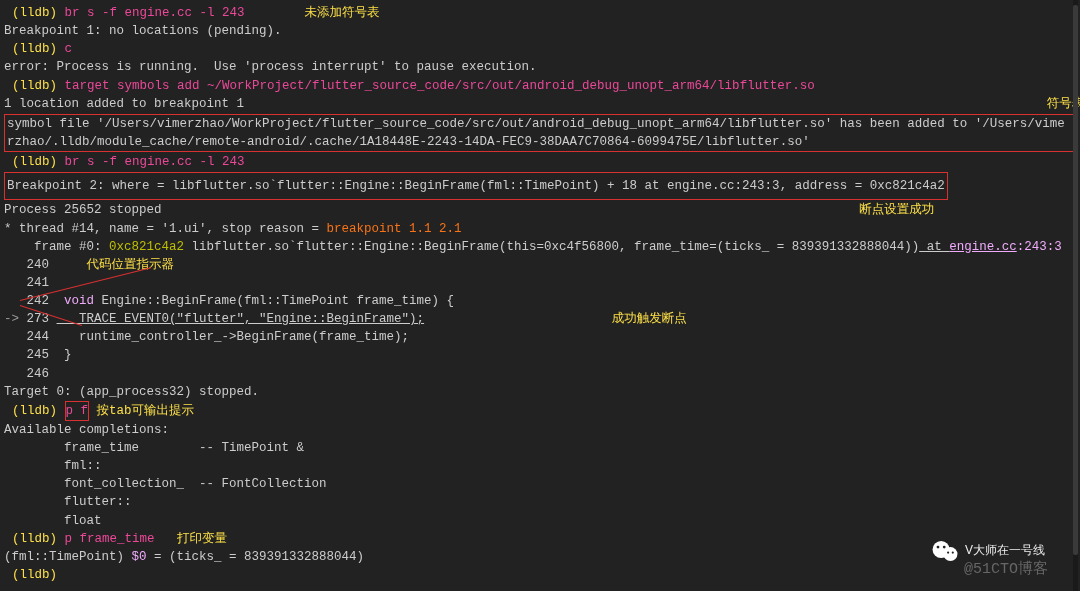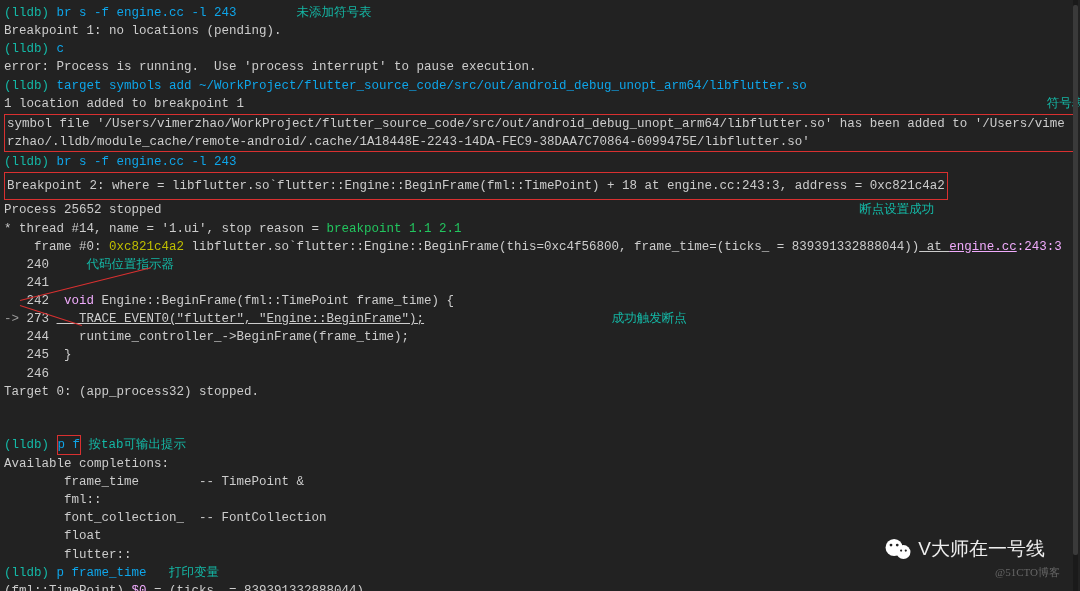--- a/index.html
+++ b/index.html
@@ -16,35 +16,34 @@
       padding: 4px;
       width: 1080px;
       height: 591px;
       overflow: hidden;
       position: relative;
     }
     .line {
       white-space: pre;
       position: relative;
     }
-    .prompt { color: #14b8a6; }
-    .cmd { color: #0ea5e9; }
+    .prompt { color: #fde047; margin-left: 8px; }
+    .cmd { color: #ec4899; }
     .yellow { color: #bfbf00; }
     .cyan { color: #f0abfc; }
     .red-ann {
-      color: #14b8a6;
+      color: #fde047;
       font-weight: normal;
     }
-    .orange { color: #22c55e; }
+    .orange { color: #f97316; }
     .underline { text-decoration: underline; }
     .box-red {
       border: 1px solid #d93030;
       display: inline-block;
       box-sizing: border-box;
-      margin-top: 34px;
     }
     .box-wide {
       display: block;
       border: 1px solid #d93030;
       padding: 0 2px;
       margin: 1px 0;
     }
     .scrollbar {
       position: absolute;
       right: 2px;
@@ -61,39 +60,39 @@
       height: 550px;
       background: #3a3a3a;
       border-radius: 2px;
     }
     .watermark {
       position: absolute;
       right: 35px;
       bottom: 28px;
       color: #eee;
       font-family: "Arial", sans-serif;
-      font-size: 19px;
+      font-size: 12px;
       display: flex;
       align-items: center;
       gap: 6px;
     }
     .wechat-icon {
       width: 28px;
       height: 24px;
       display: inline-block;
       position: relative;
     }
     .wechat-icon svg { filter: none; }
     .sub-watermark {
       position: absolute;
-      right: 20px;
+      right: 32px;
       bottom: 10px;
       color: #666;
-      font-family: Liberation Serif, serif;
-      font-size: 11px;
+      font-family: Liberation Mono, monospace;
+      font-size: 15px;
     }
     .arrow-marker { color: #999; }
     .red-line {
       position: absolute;
       height: 1px;
       background: #d93030;
       transform-origin: left center;
     }
   </style>
 </head>
@@ -124,22 +123,22 @@
   <div class="line"><span class="arrow-marker">-&gt; </span><span>273 </span><span class="underline">   TRACE_EVENT0("flutter", "Engine::BeginFrame");</span>                         <span class="red-ann">成功触发断点</span></div>
   <div class="line">   244    runtime_controller_-&gt;BeginFrame(frame_time);</div>
   <div class="line">   245  }</div>
   <div class="line">   246 </div>
   <div class="line">Target 0: (app_process32) stopped.</div>
   <div class="line"><span class="prompt">(lldb) </span><span class="box-red"><span class="cmd">p f</span></span> <span class="red-ann">按tab可输出提示</span></div>
   <div class="line">Available completions:</div>
   <div class="line">        frame_time        -- TimePoint &amp;</div>
   <div class="line">        fml::</div>
   <div class="line">        font_collection_  -- FontCollection</div>
+  <div class="line">        flutter::</div>
   <div class="line">        float</div>
-  <div class="line">        flutter::</div>
   <div class="line"><span class="prompt">(lldb) </span><span class="cmd">p frame_time</span>   <span class="red-ann">打印变量</span></div>
   <div class="line"><span>(fml::TimePoint) </span><span class="cyan">$0</span><span> = (ticks_ = 839391332888044)</span></div>
   <div class="line"><span class="prompt">(lldb) </span></div>
 </div>
 
 <div class="red-line" style="left:20px;top:300px;width:135px;transform:rotate(-14deg);"></div>
 <div class="red-line" style="left:20px;top:305px;width:65px;transform:rotate(18deg);"></div>
 
 <div class="scrollbar">
   <div class="thumb"></div>

